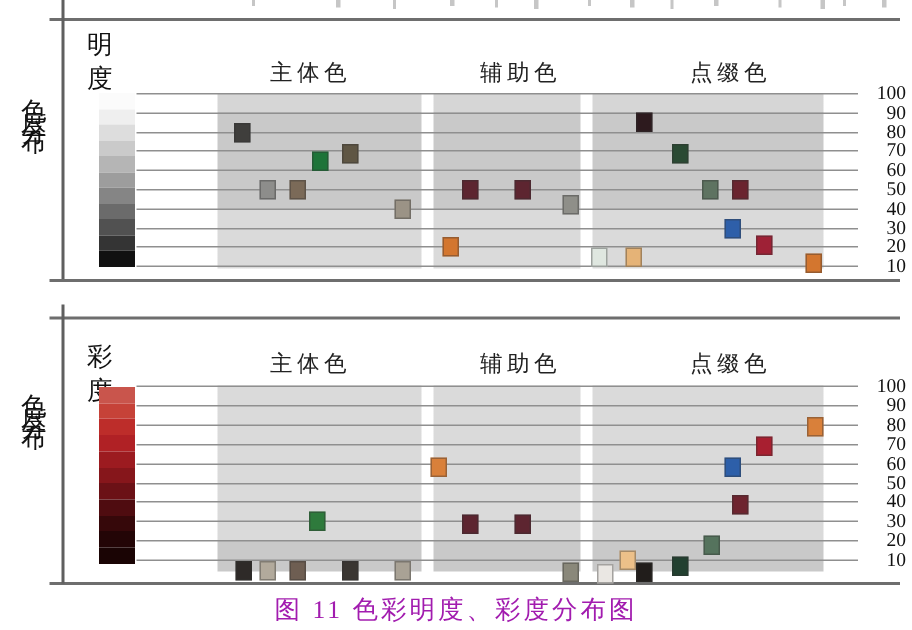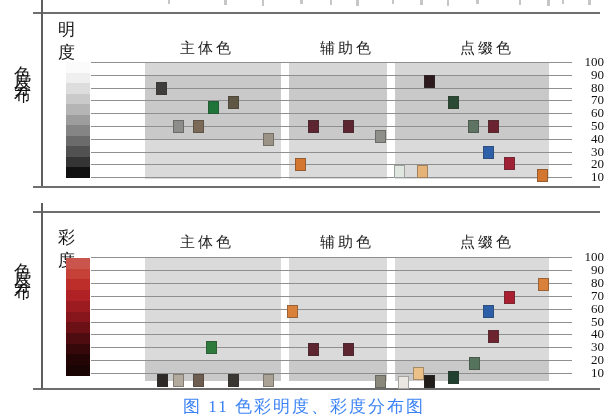--- a/index.html
+++ b/index.html
@@ -12,21 +12,21 @@
   .band{position:absolute;}
   .pt{position:absolute;width:11px;height:13px;border:1px solid rgba(50,50,50,.38);box-sizing:border-box;}
   .tick{position:absolute;width:40px;text-align:right;font-size:13px;line-height:14px;color:#111;}
   .measure{position:absolute;font-size:17px;letter-spacing:2px;color:#111;}
   .section-label{position:absolute;width:110px;text-align:center;font-size:15px;letter-spacing:3px;color:#222;}
   .side-label{position:absolute;writing-mode:vertical-rl;text-orientation:upright;
               font-size:17px;letter-spacing:7px;color:#111;}
   .bar{position:absolute;width:24px;}
   .bar div{width:100%;}
   .caption{position:absolute;left:0;top:395px;width:608px;text-align:center;
-           font-size:17px;letter-spacing:2px;color:#3b82f6;}
+           font-size:17px;letter-spacing:2px;color:#a21caf;}
   .mark{position:absolute;top:0;background:#a8a8a8;opacity:.65;}
 </style>
 </head>
 <body>
 
 <div class="fig">
   <div class="abs" id="crop-marks">
       <div class="mark" style="left: 168px; width: 2px; height: 4px;"></div>
       <div class="mark" style="left: 224px; width: 3px; height: 5px;"></div>
       <div class="mark" style="left: 262px; width: 2px; height: 6px;"></div>

